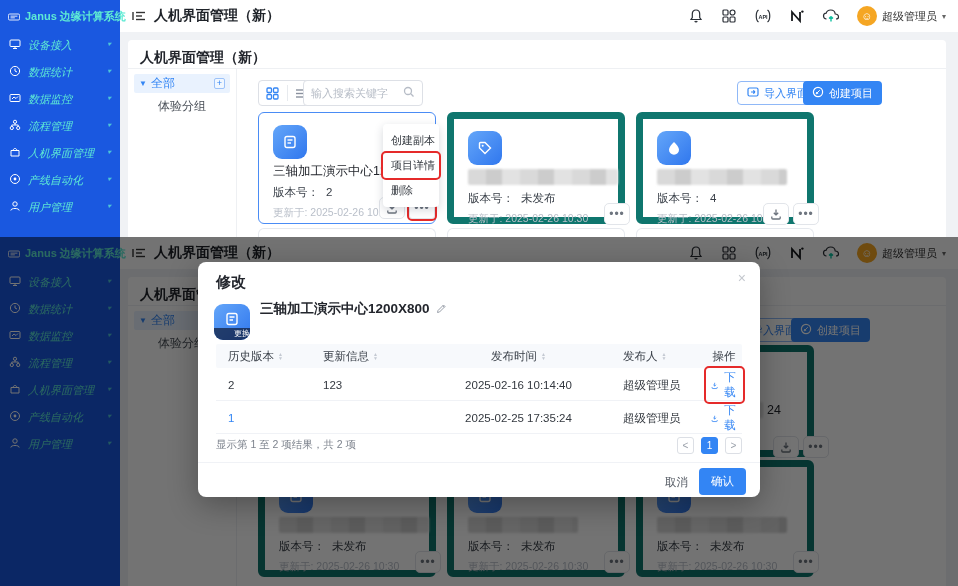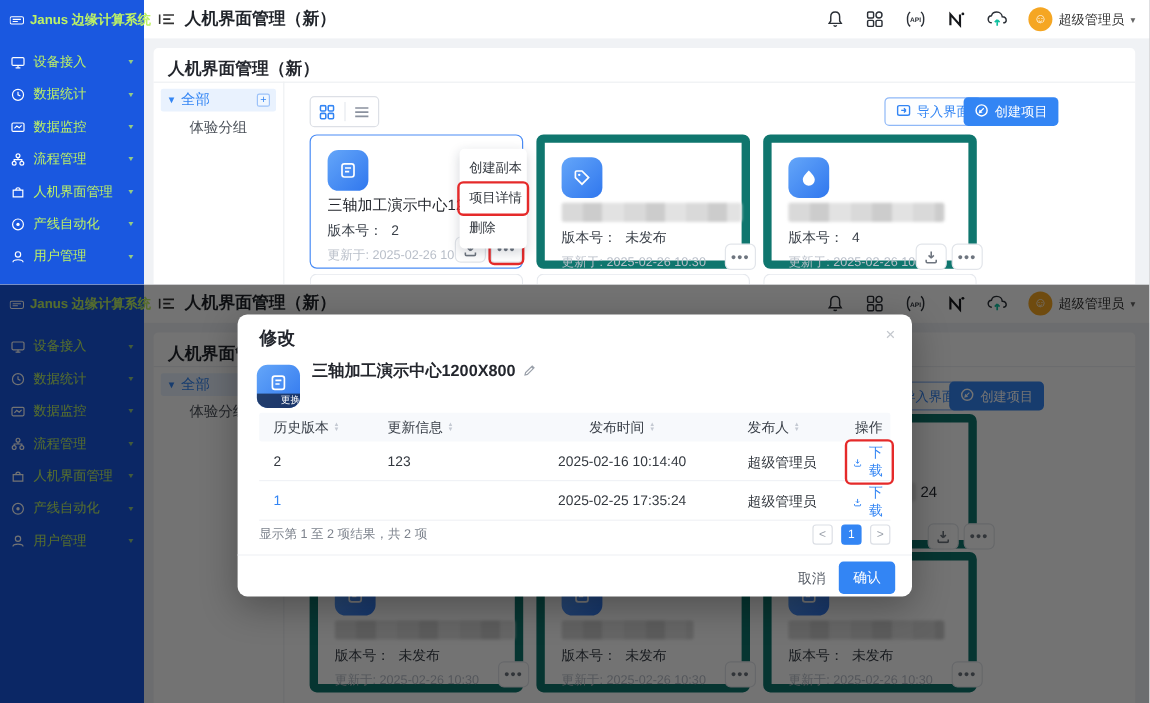--- a/index.html
+++ b/index.html
@@ -2,25 +2,25 @@
 <html><head>
 <meta charset="utf-8">
 <style>
   * { margin:0; padding:0; box-sizing:border-box; }
   body { background:#fff; }
   .screen { position:relative; width:958px; height:586px; overflow:hidden;
             font-family:"Liberation Sans", sans-serif; background:#f0f2f5; }
   .shot { position:absolute; left:0; width:958px; overflow:hidden; background:#f0f2f5; }
 
   
-  .sidebar { position:absolute; left:0; top:0; width:120px; height:100%; background:#1a58e0; color:#bef264; z-index:2; }
+  .sidebar { position:absolute; left:0; top:0; width:120px; height:100%; background:#1a58e0; color:#5eead4; z-index:2; }
   .logo { display:flex; align-items:center; gap:5px; padding:9px 8px 6px 8px; }
   .logo-text { font-size:11px; font-weight:bold; white-space:nowrap; }
   .nav { margin-top:8px; }
-  .nav-item { display:flex; align-items:center; gap:7px; height:27px; padding:0 9px; font-size:11px; cursor:pointer; white-space:nowrap; }
+  .nav-item { display:flex; gap:7px; height:27px; padding:0 9px; font-size:11px; cursor:pointer; white-space:nowrap;font-style:italic; }
   .nav-item .chev { margin-left:auto; font-size:8px; opacity:.75; transform:scaleY(.8); }
   .nav-ico { width:12px; height:12px; flex:0 0 12px; display:inline-flex; }
 
   
   .topbar { position:absolute; left:120px; top:0; width:838px; height:32px; background:#fff; display:flex; align-items:center; z-index:1; }
   .collapse-ic { margin-left:12px; display:inline-flex; }
   .topbar-title { font-size:14px; font-weight:bold; color:#1f2329; margin-left:8px; }
   .topbar-right { margin-left:auto; display:flex; align-items:center; gap:17px; padding-right:12px; }
   .tb-ic { display:inline-flex; cursor:pointer; }
   .avatar { width:20px; height:20px; border-radius:50%; background:#f5a623; color:#fff; font-size:11px;
@@ -287,20 +287,27 @@
         <div class="sep"></div>
         <div>
             <svg width="13" height="11" viewBox="0 0 13 11">
               <line x1="1" y1="2" x2="12" y2="2" stroke="#8a919e" stroke-width="1.4"></line>
               <line x1="1" y1="5.5" x2="12" y2="5.5" stroke="#8a919e" stroke-width="1.4"></line>
               <line x1="1" y1="9" x2="12" y2="9" stroke="#8a919e" stroke-width="1.4"></line>
             </svg>
           </div>
       </div>
 
+      <div class="search">
+        <input placeholder="输入搜索关键字" style="">
+        <span><svg width="12" height="12" viewBox="0 0 12 12">
+              <circle cx="5" cy="5" r="3.5" fill="none" stroke="#b6bcc6" stroke-width="1.3"></circle>
+              <line x1="7.8" y1="7.8" x2="10.5" y2="10.5" stroke="#b6bcc6" stroke-width="1.3"></line>
+            </svg></span>
+      </div>
 
       <div class="btn-import">
         <span><svg width="12" height="12" viewBox="0 0 12 12">
               <rect x="1" y="2" width="10" height="8" rx="1.5" fill="none" stroke="#3385f4" stroke-width="1.2"></rect>
               <path d="M4 6 H8 M8 6 L6.3 4.3 M8 6 L6.3 7.7" fill="none" stroke="#3385f4" stroke-width="1.2"></path>
             </svg></span>
         <span>导入界面</span>
       </div>
       <div class="btn-create">
         <span><svg width="12" height="12" viewBox="0 0 12 12">

